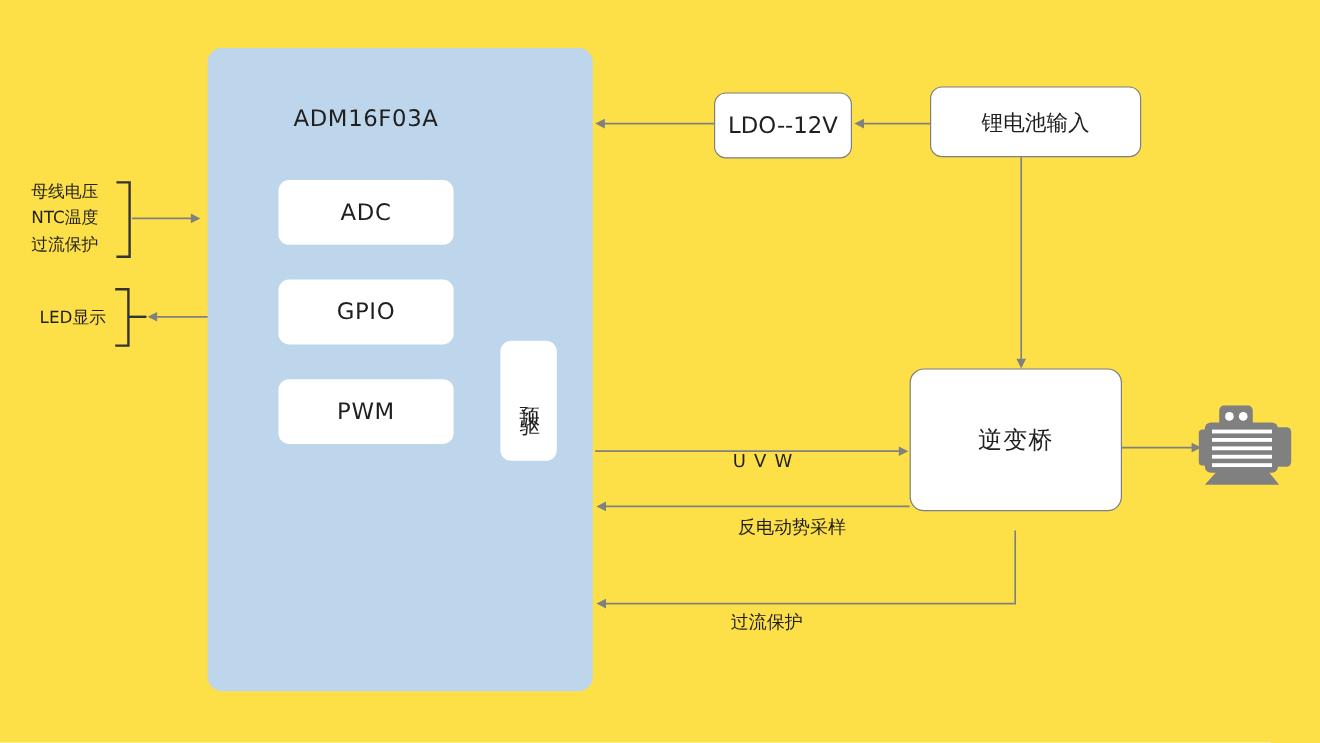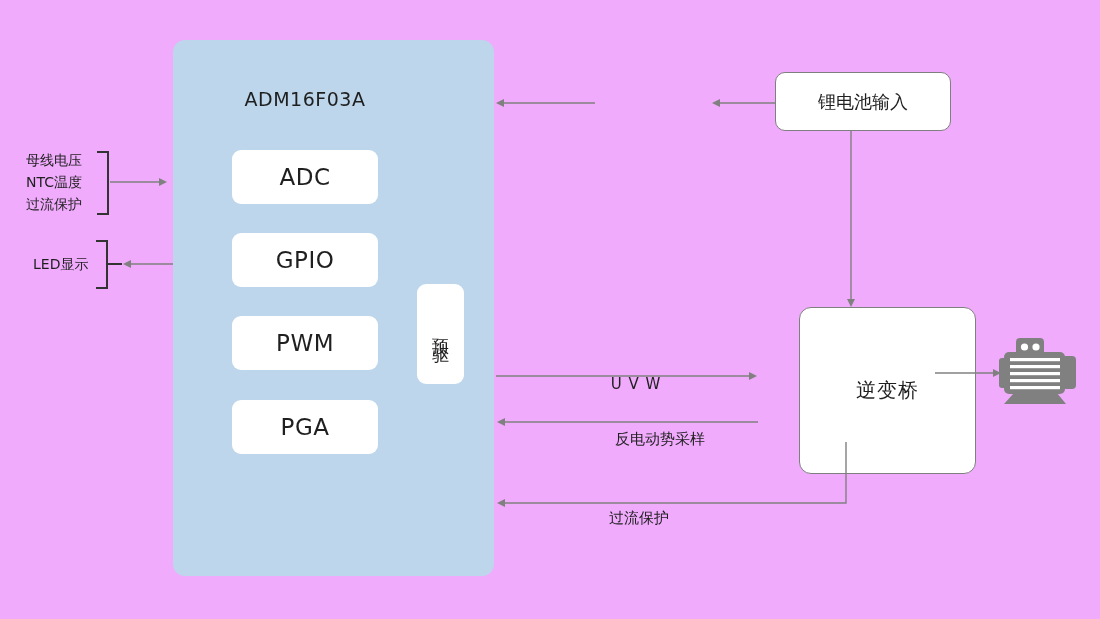--- a/index.html
+++ b/index.html
@@ -1,61 +1,61 @@
 <!DOCTYPE html>
 <html><head>
 <meta charset="utf-8">
 <style>
   html,body{margin:0;padding:0;background:#ffffff;}
   body{font-family:"DejaVu Sans","Liberation Sans",sans-serif;color:#1f1f1f;}
-  .stage{position:relative;width:1100px;height:619px;background:#f0abfc;overflow:hidden;}
+  .stage{position:relative;width:1100px;height:619px;background:#fde047;overflow:hidden;}
   .wires{position:absolute;left:0;top:0;pointer-events:none;}
   .chip{position:absolute;left:173px;top:40px;width:321px;height:536px;
         background:#BDD6EC;border-radius:12px;}
   .chip-title{position:absolute;left:232px;top:88px;width:146px;text-align:center;
         font-size:19px;letter-spacing:.5px;}
   .module{position:absolute;left:232px;width:146px;height:54px;background:#ffffff;
         border-radius:9px;display:flex;align-items:center;justify-content:center;
-        font-size:23px;letter-spacing:.5px;}
+        font-size:19px;letter-spacing:.5px;}
   .m0{top:150px}.m1{top:233px}.m2{top:316px}.m3{top:400px}.m4{top:484px}
   .predriver{position:absolute;left:417px;top:284px;width:47px;height:100px;background:#ffffff;
         border-radius:9px;display:flex;align-items:center;justify-content:center;}
   .predriver span{writing-mode:vertical-rl;text-orientation:upright;font-size:17px;
         letter-spacing:9px;line-height:1;}
   .obox{position:absolute;background:#ffffff;border:1.4px solid #7f7f7f;
         display:flex;align-items:center;justify-content:center;box-sizing:border-box;}
   .ldo{left:595px;top:77px;width:115px;height:55px;border-radius:10px;font-size:19px;}
   .battery{left:775px;top:72px;width:176px;height:59px;border-radius:10px;font-size:18px;}
-  .inverter{left:758px;top:307px;width:177px;height:167px;border-radius:12px;font-size:20px;
-        letter-spacing:1px;margin-left:41px;}
+  .inverter{left:758px;top:307px;width:177px;height:119px;border-radius:12px;font-size:20px;
+        letter-spacing:1px;}
   .io-inputs{position:absolute;left:26px;top:149px;width:72px;font-size:14px;line-height:22px;
         text-align:left;}
   .io-led{position:absolute;left:33px;top:256px;width:66px;font-size:14px;}
   .sig{position:absolute;font-size:15px;text-align:center;}
   .sig-uvw{left:576px;top:375px;width:120px;letter-spacing:1px;}
   .sig-bemf{left:585px;top:430px;width:150px;}
   .sig-oc{left:579px;top:509px;width:120px;}
 </style>
 </head>
 <body>
 
 <div class="stage">
 
   <div class="chip"></div>
   <div class="chip-title">ADM16F03A</div>
 
   <div class="module m0">ADC</div>
   <div class="module m1">GPIO</div>
   <div class="module m2">PWM</div>
-  <div class="module m3">PGA</div>
 
   <div class="predriver">
     <span>预驱</span>
   </div>
 
+  <div class="obox ldo">LDO--12V</div>
   <div class="obox battery">锂电池输入</div>
   <div class="obox inverter">逆变桥</div>
 
   <div class="io-inputs">
     <div>母线电压</div>
     <div>NTC温度</div>
     <div>过流保护</div>
   </div>
   <div class="io-led">LED显示</div>
 

